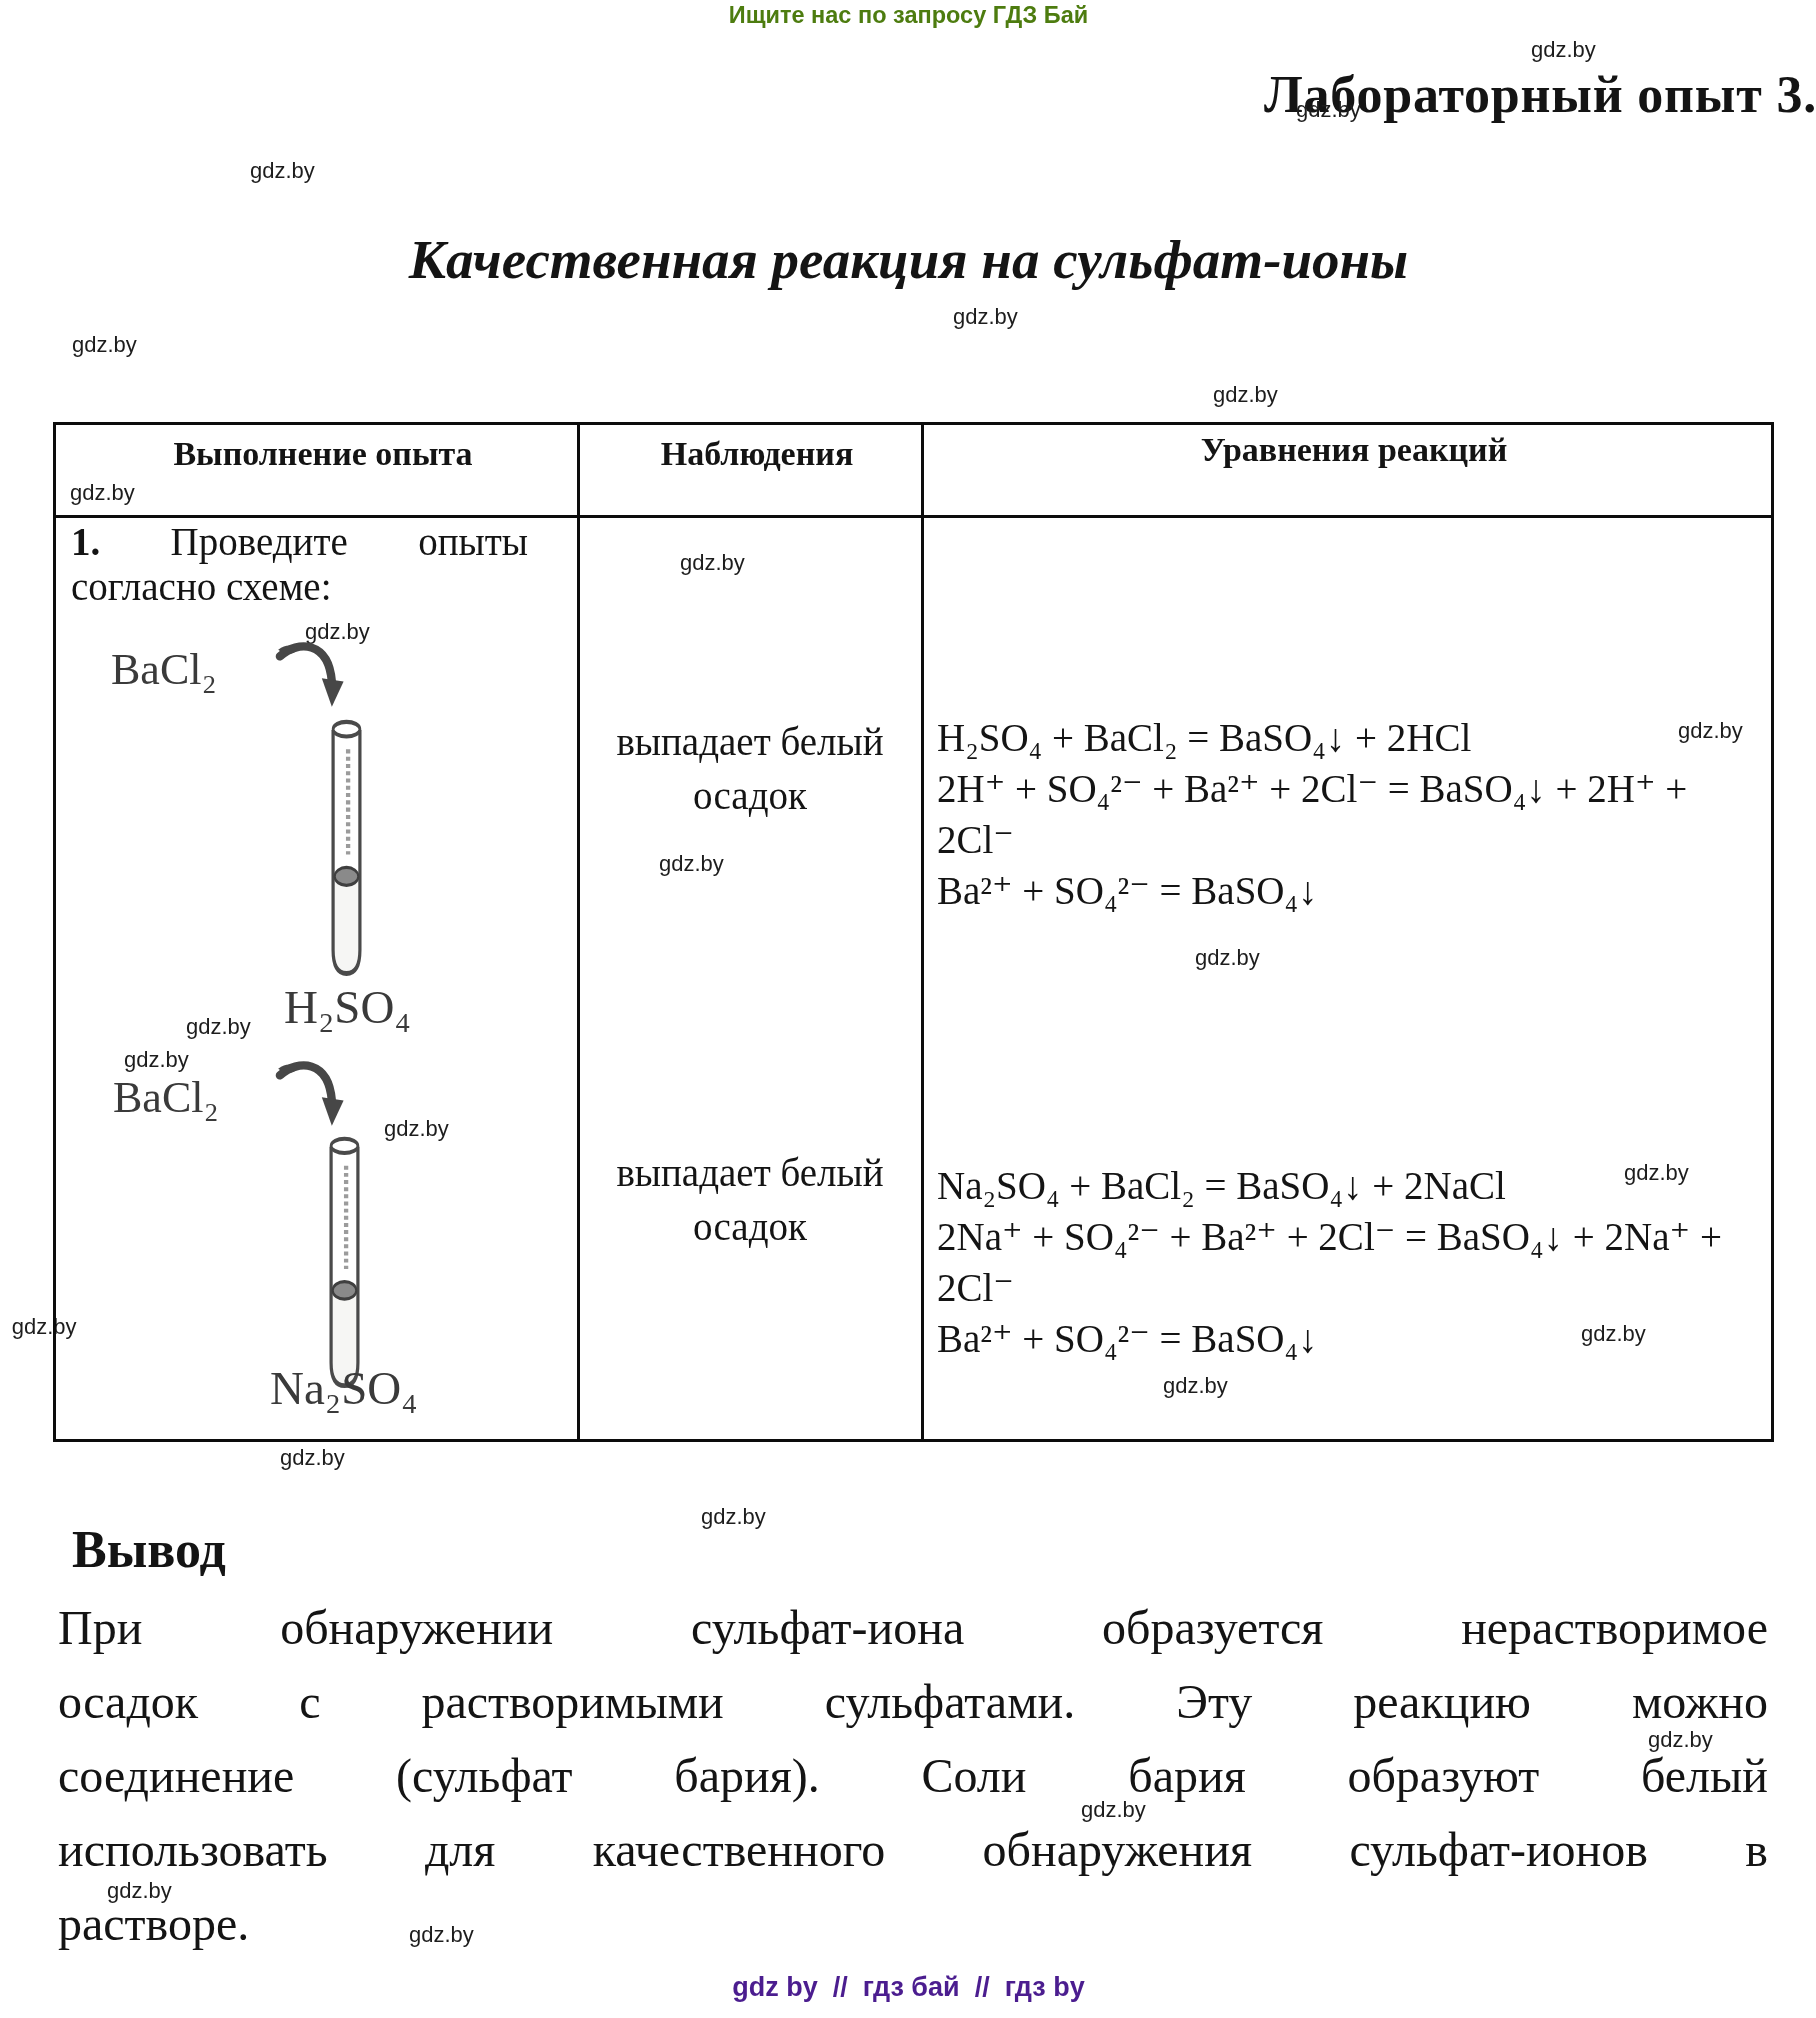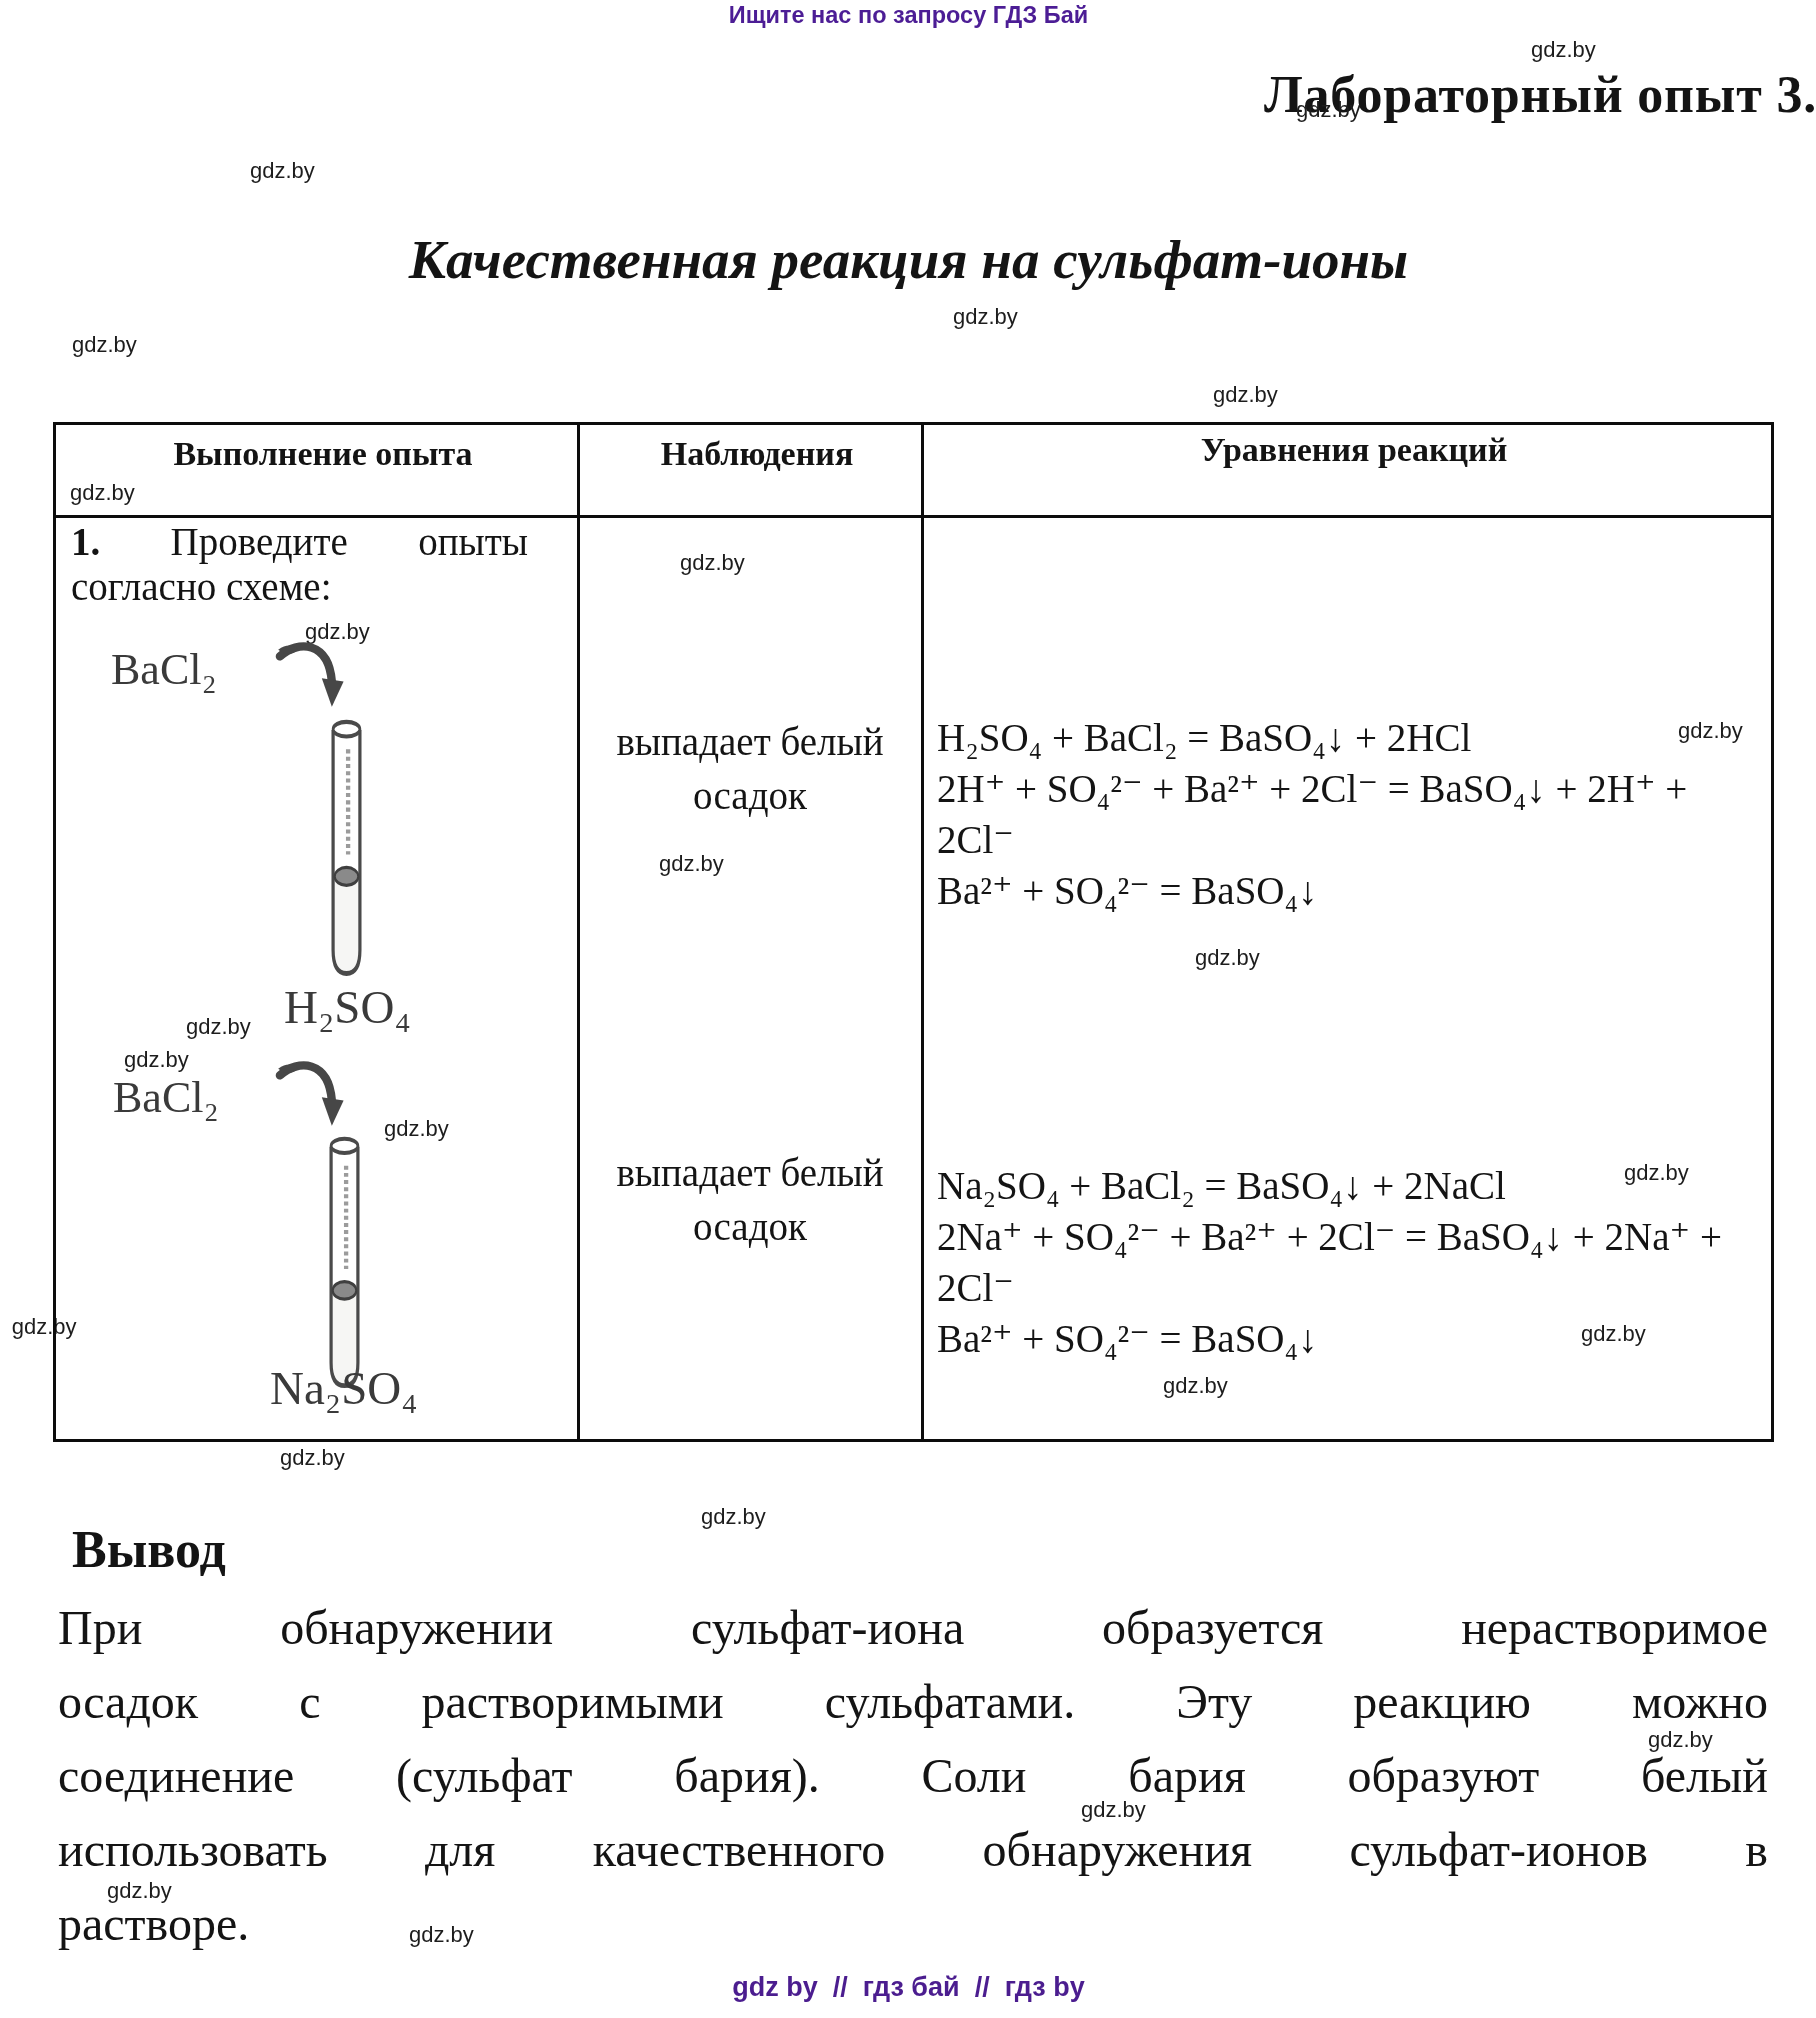--- a/index.html
+++ b/index.html
@@ -7,21 +7,21 @@
     position:relative;width:1817px;height:2019px;background:#ffffff;overflow:hidden;
     font-family:"Liberation Serif","DejaVu Serif",serif;color:#141414;
   }
   .abs{position:absolute;}
   
   .wm{position:absolute;font-family:"Liberation Sans","DejaVu Sans",sans-serif;
       font-size:22px;color:#1d1d1d;white-space:nowrap;}
   
   .promo{position:absolute;top:1.7px;left:0;right:0;text-align:center;
          font-family:"Liberation Sans","DejaVu Sans",sans-serif;
-         font-size:23.5px;font-weight:bold;color:#4c1d95;}
+         font-size:23.5px;font-weight:bold;color:#4d7c0f;}
   .title{position:absolute;top:65px;left:0;right:0;text-align:right;
          font-size:52px;font-weight:bold;letter-spacing:0.8px;}
   .subtitle{position:absolute;top:228px;left:0;right:0;text-align:center;
             font-size:55px;font-weight:bold;font-style:italic;}
   
   .tbl{position:absolute;left:53px;top:422px;width:1715px;height:1014px;
        border:3.4px solid #0c0c0c;}
   .vline{position:absolute;top:0;bottom:0;width:3.4px;background:#0c0c0c;}
   .hline{position:absolute;left:0;right:0;height:3.4px;background:#0c0c0c;}
   .th{position:absolute;text-align:center;font-weight:bold;font-size:34px;margin-left:8px;}

